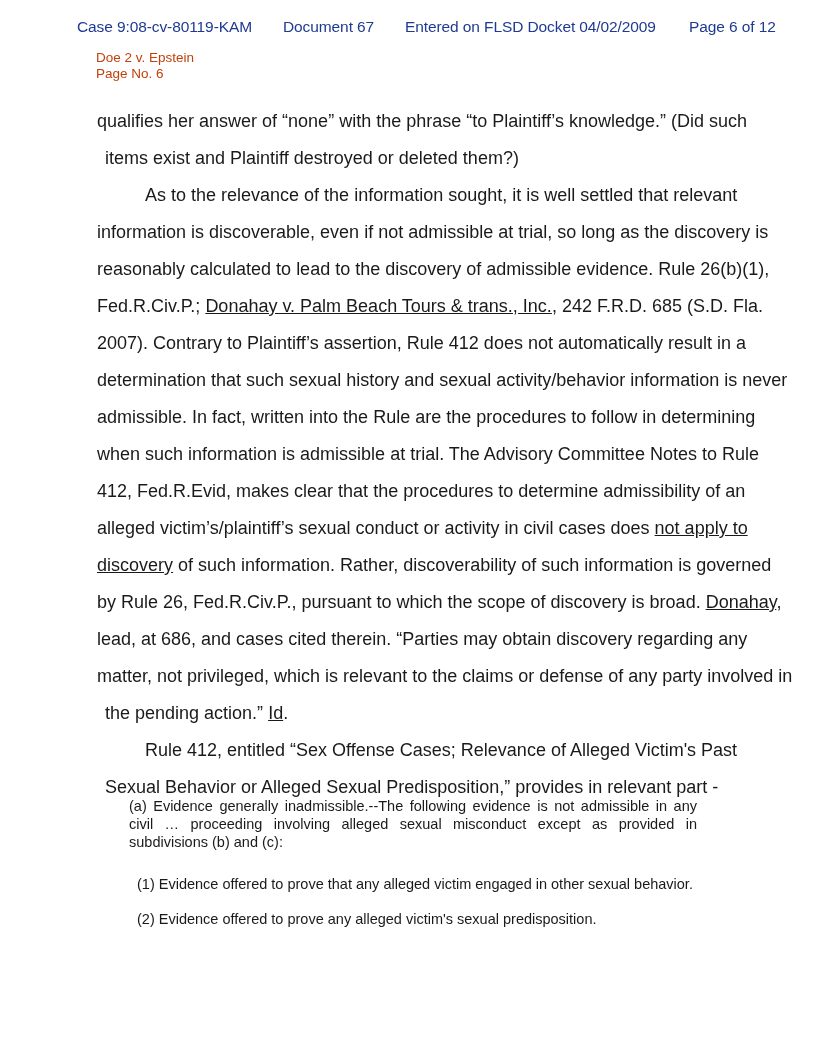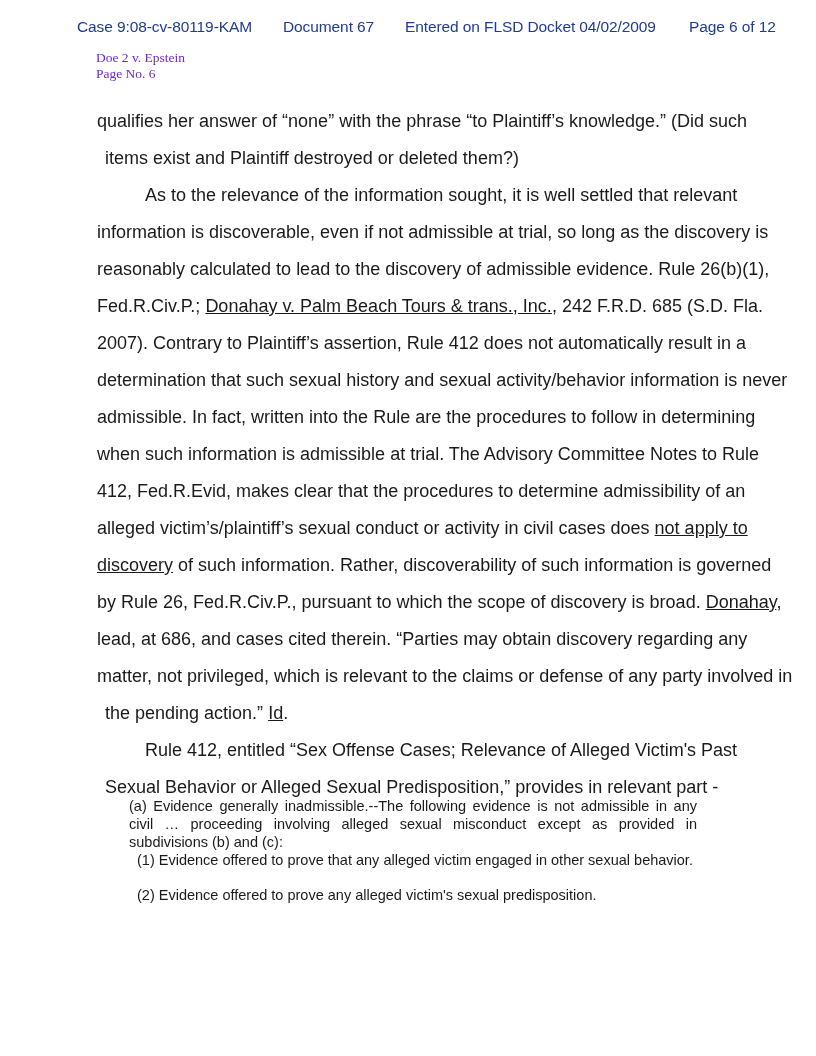--- a/index.html
+++ b/index.html
@@ -1,30 +1,30 @@
 <!DOCTYPE html>
 <html><head>
   <meta charset="utf-8">
   <style>
     html, body { margin: 0; padding: 0; background: #ffffff; }
     body { width: 816px; height: 1056px; position: relative; overflow: hidden;
            font-family: "Liberation Sans", sans-serif; color: #1a1a1a; }
     .stamp { position: absolute; top: 18px; left: 0; width: 816px; height: 20px;
              font-size: 15.5px; color: #1f3a93; font-family: "Liberation Sans", sans-serif; margin-left: 20px; }
     .stamp span { position: absolute; top: 0; white-space: nowrap; letter-spacing: -0.1px; }
-    .runhead { position: absolute; left: 96px; top: 50px; font-size: 13.5px; line-height: 16px; color: #6d28d9; font-family: Liberation Serif, serif; }
+    .runhead { position: absolute; left: 96px; top: 50px; font-size: 13.5px; line-height: 16px; color: #c2410c; }
     .body { position: absolute; left: 97px; top: 111px; width: 626px; font-size: 18px; color: #1a1a1a; }
     .line { height: 37px; line-height: 20px; white-space: nowrap; text-align: justify;
             text-align-last: justify; display: block; }
     .line.last { text-align-last: left; margin-left: 8px; }
     .indent { padding-left: 48px; }
     .u { text-decoration: underline; }
     .quote { position: absolute; left: 129px; top: 797px; width: 568px; font-size: 14.5px;
              line-height: 18px; color: #1a1a1a; }
-    .qp { text-align: justify; margin: 0 0 0 0; }
+    .qp { text-align: justify; margin: 0 0 24px 0; }
     .qsub { text-indent: 18px; text-align: justify; margin: 0 0 17px -10px; }
   </style>
 </head>
 <body>
 
 <div class="stamp">
   <span style="left:57px">Case 9:08-cv-80119-KAM</span>
   <span style="left:263px">Document 67</span>
   <span style="left:385px">Entered on FLSD Docket 04/02/2009</span>
   <span style="left:669px">Page 6 of 12</span>

